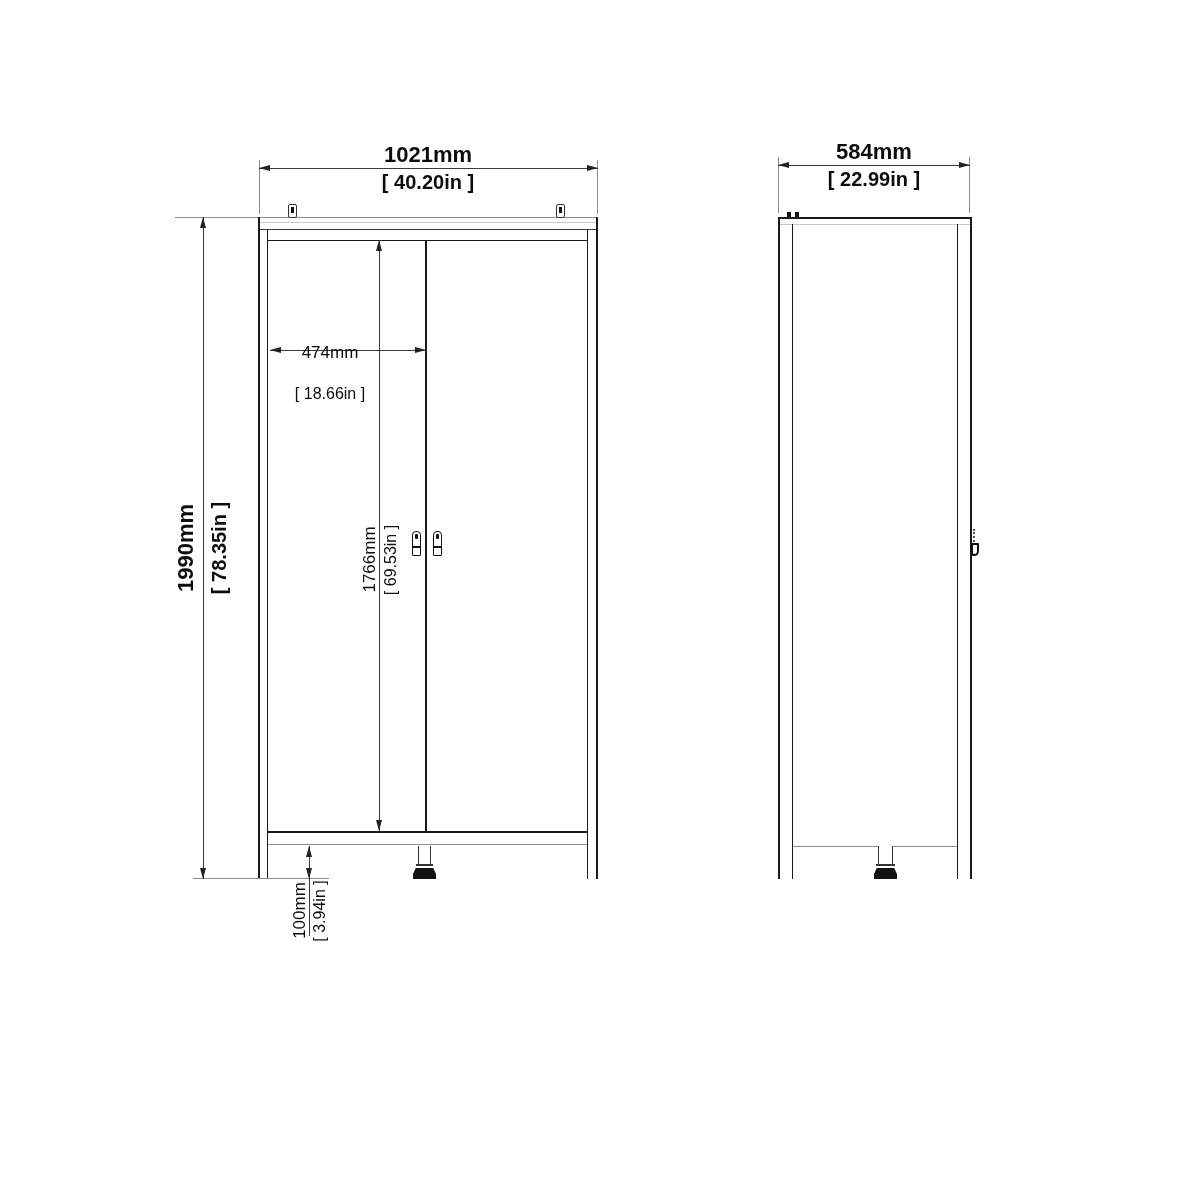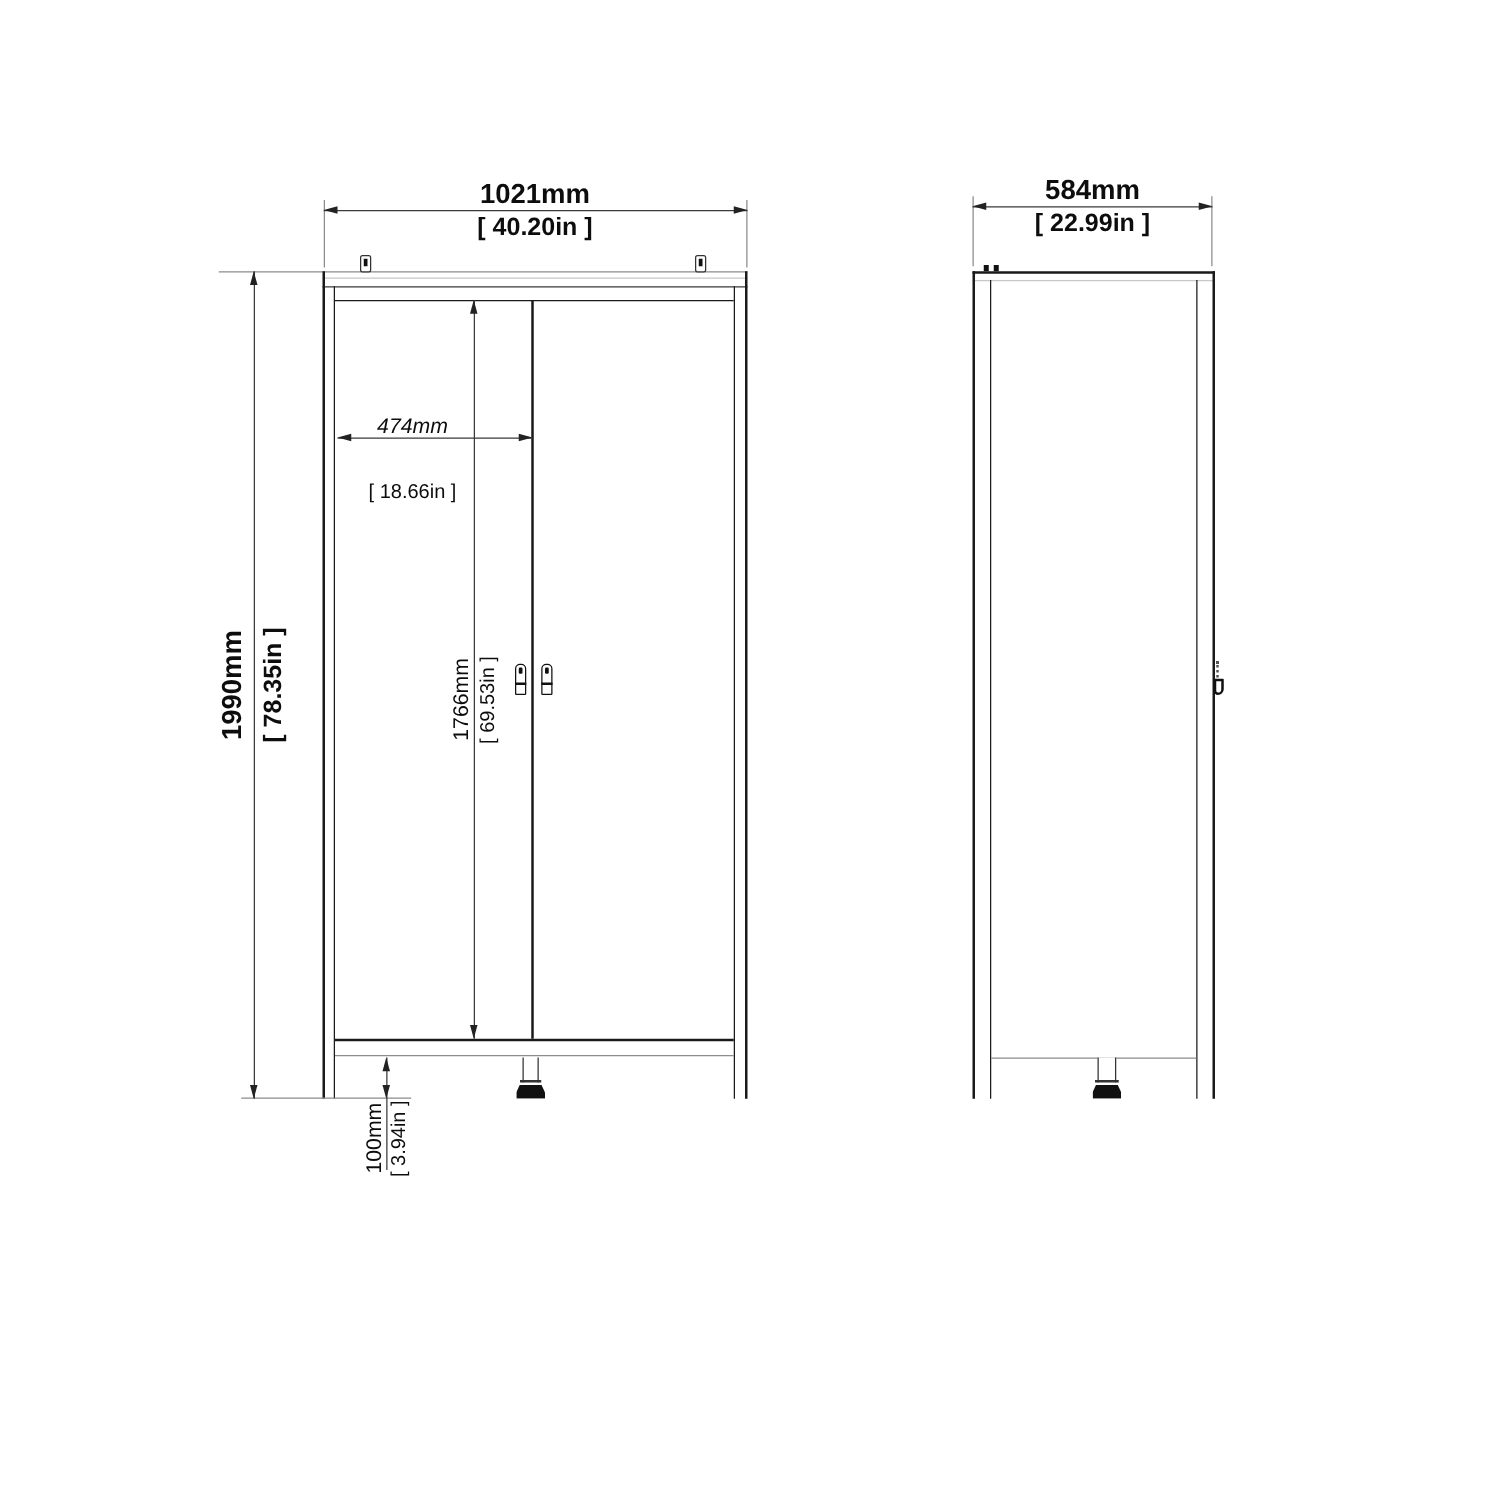--- a/index.html
+++ b/index.html
@@ -126,21 +126,21 @@
     <div class="ar aU" style="left:200px;top:217px;"></div>
     <div class="ar aD" style="left:200px;top:868px;"></div>
     <div class="dimtxt b22 rot" style="left:106px;top:537px;width:160px;">1990mm</div>
     <div class="dimtxt b20 rot" style="left:139px;top:538px;width:160px;">[ 78.35in ]</div>
   </div>
 
   <div>
     <div class="ln d" style="left:270px;top:350px;width:156px;height:1px;"></div>
     <div class="ar aL" style="left:270px;top:347px;"></div>
     <div class="ar aR" style="left:415px;top:347px;"></div>
-    <div class="dimtxt r17" style="left:250px;top:332px;width:160px;font-style:italic;">474mm</div>
+    <div class="dimtxt r17" style="left:250px;top:344px;width:160px;">474mm</div>
     <div class="dimtxt r16" style="left:250px;top:353px;width:160px;margin-top:33px;">[ 18.66in ]</div>
   </div>
 
   <div>
     <div class="ln d" style="left:379px;top:240px;width:1px;height:591px;"></div>
     <div class="ar aU" style="left:376px;top:240px;"></div>
     <div class="ar aD" style="left:376px;top:820px;"></div>
     <div class="dimtxt r17 rot" style="left:294px;top:551px;width:150px;">1766mm</div>
     <div class="dimtxt r16 rot" style="left:316px;top:552px;width:150px;">[ 69.53in ]</div>
   </div>

